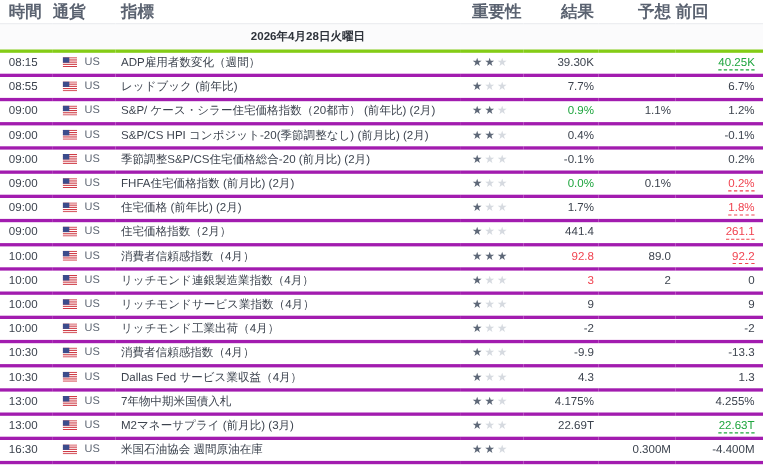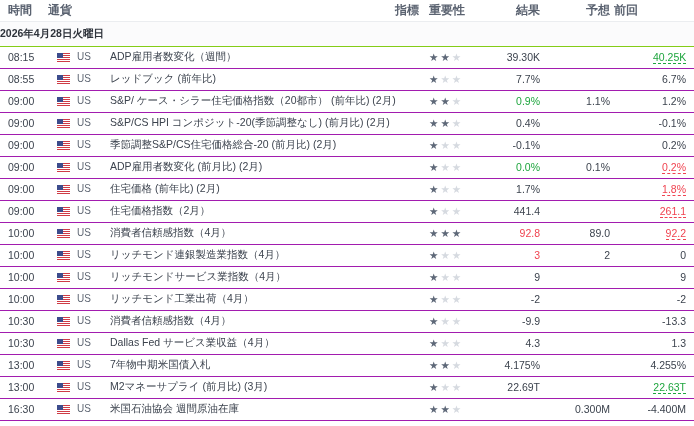--- a/index.html
+++ b/index.html
@@ -1,32 +1,32 @@
 <!DOCTYPE html>
 <html style="--green: #1ea53e; --red: #f04350; --star-filled: #5e6878; --star-empty: #d6dae0;"><head>
 <meta charset="utf-8">
 <style>
   * { margin:0; padding:0; box-sizing:border-box; }
   html,body { width:694px; height:426px; overflow:hidden; background:#fff;
     font-family:"Liberation Sans","DejaVu Sans",sans-serif; }
   table { width:694px; border-collapse:collapse; table-layout:fixed; }
   th, td { white-space:nowrap; overflow:hidden; vertical-align:middle; }
 
-  thead th { height:21px; font-size:12px; font-weight:600; color:#5a6270;
+  thead th { height:21px; font-size:15px; font-weight:600; color:#5a6270;
     text-align:left; border-bottom:1px solid #ebedf0; }
   th.c-time { padding-left:8px; }
-  th.c-ind  { padding-left:5px;text-align:right; }
+  th.c-ind  { padding-left:5px; }
   th.c-imp  { padding-left:10px; }
   th.c-res, th.c-fc { text-align:right; padding-right:4px; }
   th.c-prev { text-align:left; padding-right:8px; }
 
-  tr.date-row td { height:25px; background:#fbfbfc; border-bottom:1px solid #84cc16;
-    text-align:left; padding-right:134px; font-size:10.5px; font-weight:700; color:#2e333b; }
-
-  tr.event-row { border-bottom:1px solid #a21caf; }
+  tr.date-row td { height:25px; background:#fbfbfc; border-bottom:3px solid #84cc16;
+    text-align:center; padding-right:134px; font-size:10.5px; font-weight:700; color:#2e333b; }
+
+  tr.event-row { border-bottom:3px solid #a21caf; }
   tr.event-row td { height:22px; font-size:10.5px; color:#3c434e; }
   td.c-time { padding-left:8px; color:#444b56; font-size:10px; }
   td.c-cur  { padding-left:9px; }
   .cur-label { font-size:10px; color:#5f6774; margin-left:4px; vertical-align:1px;margin-top:18px; }
   .flag { display:inline-block; vertical-align:-1px; line-height:0; }
   td.c-ind { padding-left:5px; }
   td.c-imp { padding-left:10px; letter-spacing:2px; font-size:8.5px; }
   .star.filled { color:var(--star-filled,#5e6878); }
   .star.empty  { color:var(--star-empty,#d6dae0); }
   td.c-res { text-align:right; padding-right:4px; font-weight:400; color:#232932; }
@@ -177,21 +177,21 @@
               <rect width="13" height="9" fill="#fff"></rect>
               <rect y="0" width="13" height="1" fill="#cf3c46"></rect>
               <rect y="2" width="13" height="1" fill="#cf3c46"></rect>
               <rect y="4" width="13" height="1" fill="#cf3c46"></rect>
               <rect y="6" width="13" height="1" fill="#cf3c46"></rect>
               <rect y="8" width="13" height="1" fill="#cf3c46"></rect>
               <rect width="6" height="5" fill="#3c4c8c"></rect>
             </svg></span>
       <span class="cur-label">US</span>
     </td>
-    <td class="c-ind">ADP雇用者数変化 (前月比) (2月)</td>
+    <td class="c-ind">FHFA住宅価格指数 (前月比) (2月)</td>
     <td class="c-imp"><span class="star filled">★</span><span class="star empty">★</span><span class="star empty">★</span></td>
     <td class="c-res c-green">0.0%</td>
     <td class="c-fc">0.1%</td>
     <td class="c-prev"><span class="prev c-red u">0.2%</span></td>
   </tr>
 
   <tr class="event-row">
     <td class="c-time">09:00</td>
     <td class="c-cur">
       <span class="flag"><svg width="13" height="9" viewBox="0 0 13 9">

